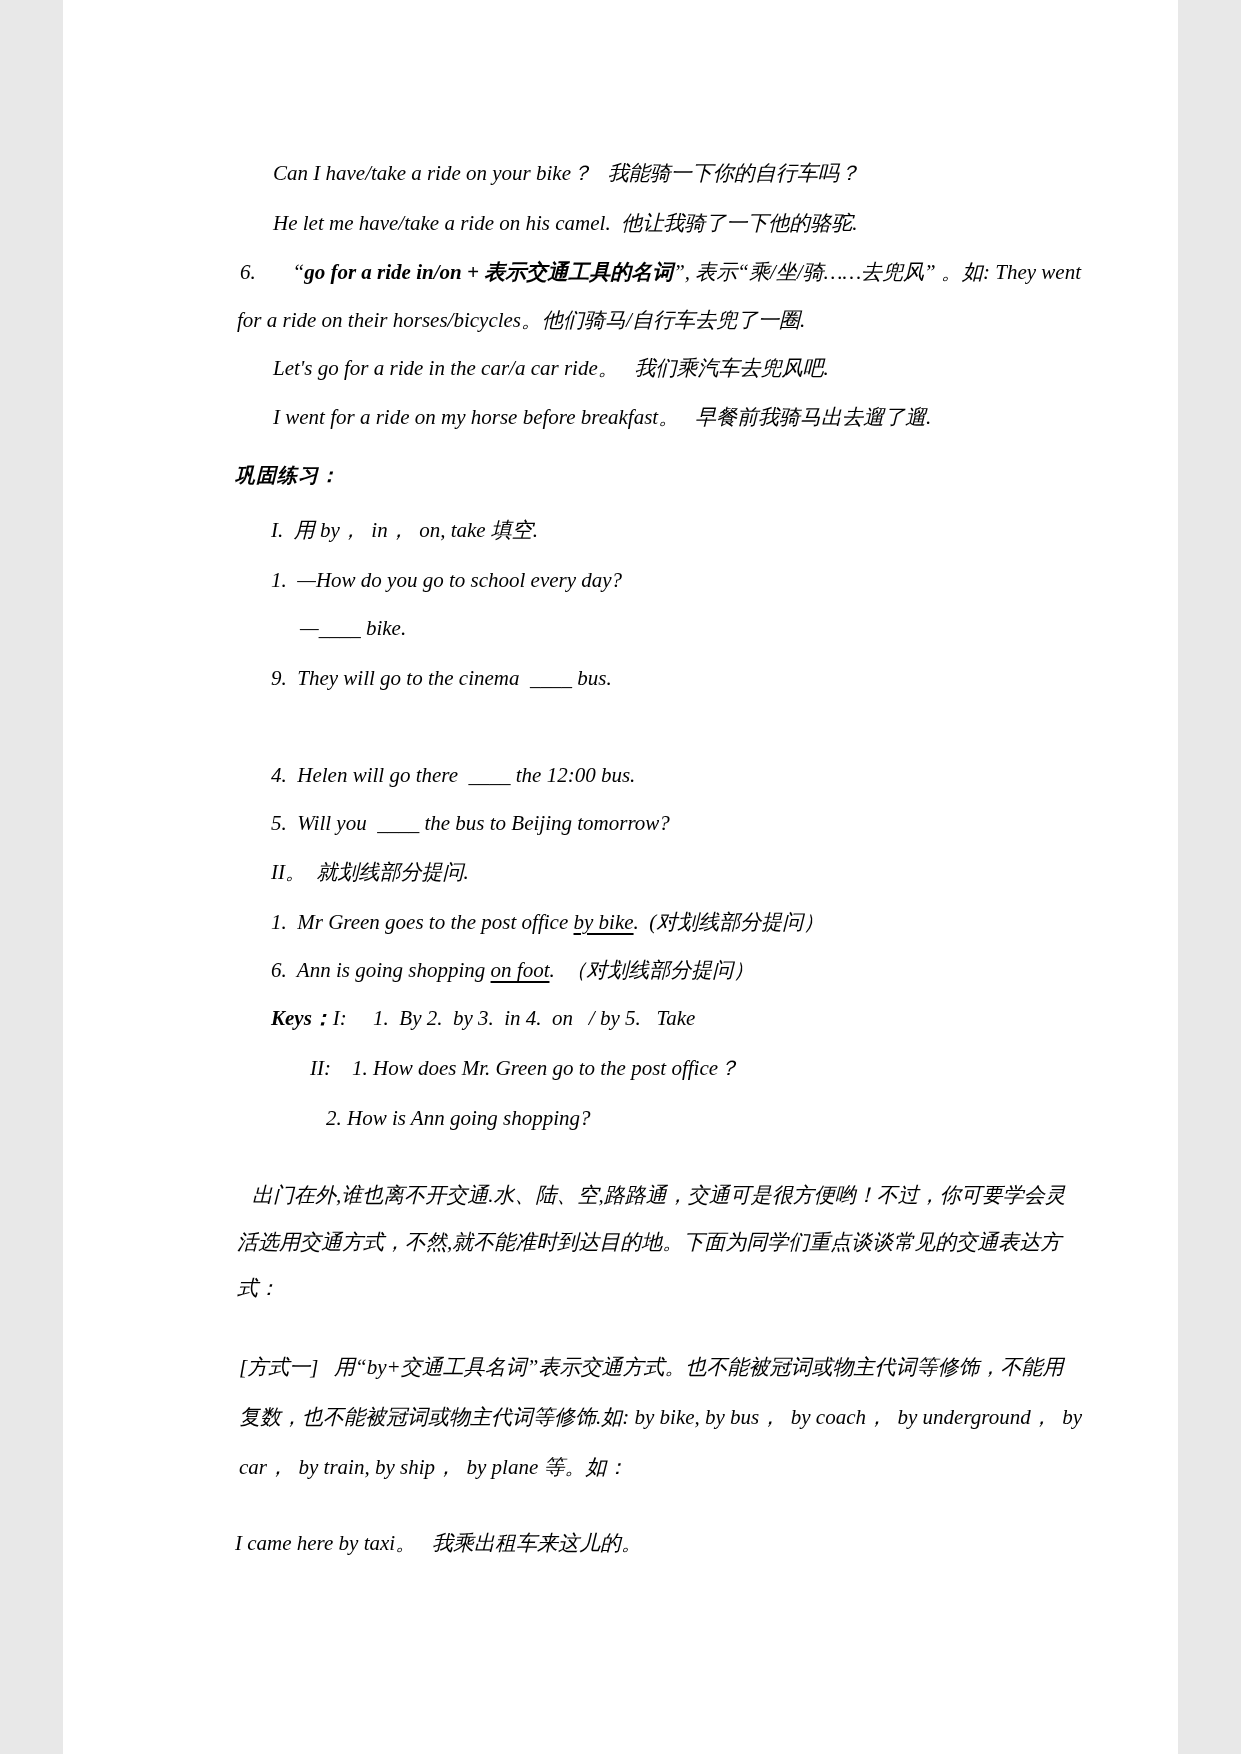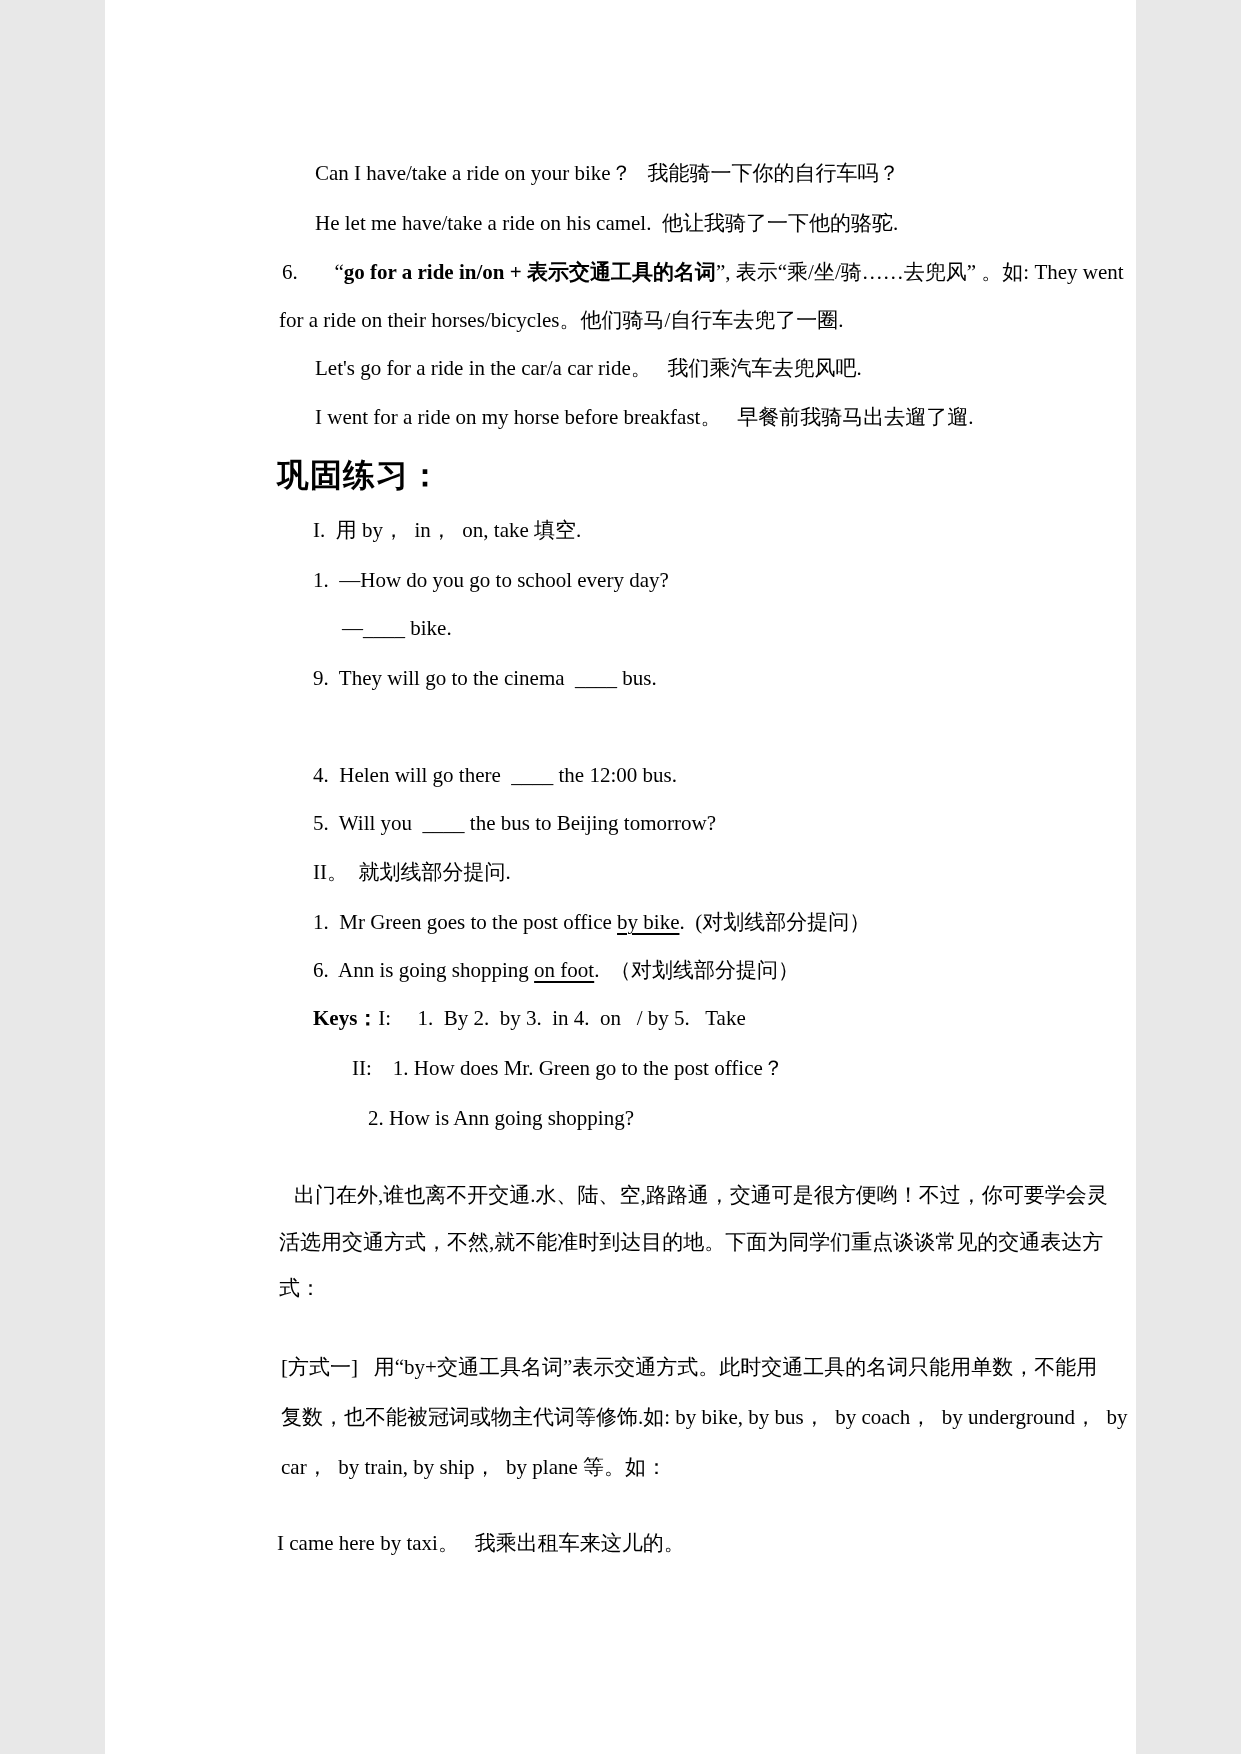--- a/index.html
+++ b/index.html
@@ -1,35 +1,36 @@
 <!DOCTYPE html>
 <html><head>
 <meta charset="utf-8">
 <style>
   * { margin: 0; padding: 0; box-sizing: border-box; }
   html, body { background: #e8e8e8; }
   .page {
     position: relative;
-    width: 1031px;
+    width: 1115px;
     height: 1754px;
     margin: 0 auto;
     background: #ffffff;
     font-family: "Liberation Serif", "DejaVu Serif", serif;
     color: #000000;
     overflow: hidden;
+    font-style: italic;
   }
   .ln {
     position: absolute;
     font-size: 21px;
     line-height: 30px;
     white-space: pre;
     color: #000000;
   }
   .heading {
-    font-size: 32px;
+    font-size: 20px;
     line-height: 40px;
     font-weight: bold;
     letter-spacing: 1px;
   }
   .b { font-weight: bold; margin-top: 24px; }
   .u { text-decoration: underline; text-underline-offset: 4px; }
 </style>
 </head>
 <body>
 
@@ -61,19 +62,19 @@
 
   <div class="ln" style="top:1003px; left:208px;"><span class="b">Keys：</span><span>I:     1.  By 2.  by 3.  in 4.  on   / by 5.   Take</span></div>
 
   <div class="ln" style="top:1053px; left:247px;">II:    1. How does Mr. Green go to the post office？</div>
   <div class="ln" style="top:1103px; left:263px;">2. How is Ann going shopping?</div>
 
   <div class="ln" style="top:1227px; left:174px;">活选用交通方式，不然,就不能准时到达目的地。下面为同学们重点谈谈常见的交通表达方</div>
   <div class="ln" style="top:1180px; left:189px;">出门在外,谁也离不开交通.水、陆、空,路路通，交通可是很方便哟！不过，你可要学会灵</div>
   <div class="ln" style="top:1273px; left:174px;">式：</div>
 
-  <div class="ln" style="top:1352px; left:176px;">[方式一]   用“by+交通工具名词”表示交通方式。此时交通工具的名词只能用单数，不能用</div>
+  <div class="ln" style="top:1352px; left:176px;">[方式一]   用“by+交通工具名词”表示交通方式。也不能被冠词或物主代词等修饰，不能用</div>
   <div class="ln" style="top:1402px; left:176px;">复数，也不能被冠词或物主代词等修饰.如: by bike, by bus，  by coach，  by underground，  by</div>
   <div class="ln" style="top:1452px; left:176px;">car，  by train, by ship，  by plane 等。如：</div>
 
   <div class="ln" style="top:1528px; left:172px;">I came here by taxi。   我乘出租车来这儿的。</div>
 
 </div>
 
 </body></html>

